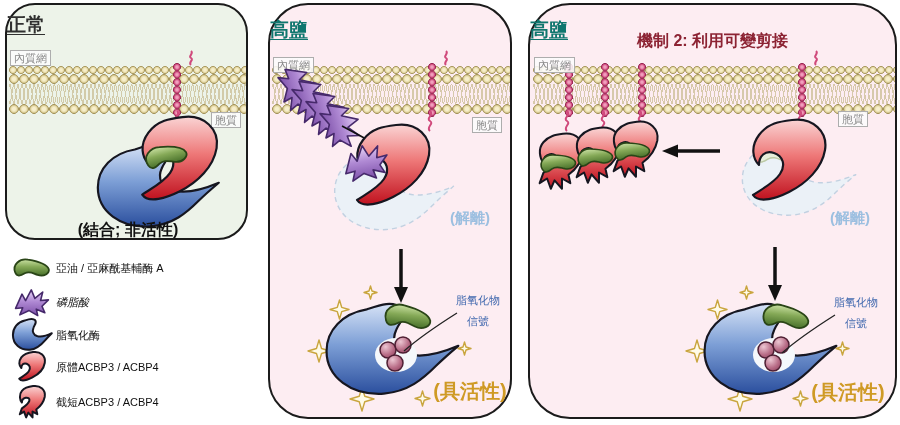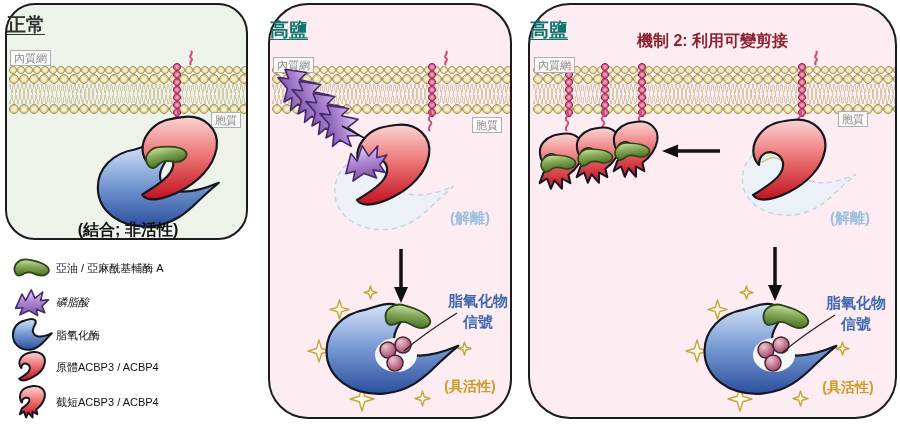--- a/index.html
+++ b/index.html
@@ -23,22 +23,22 @@
   .mem-heads.small{height:8px;background-image:radial-gradient(circle at 4px 4px,#f7efcd 1.2px,#e6daa6 2.6px,#a29157 3.7px,transparent 4px);
              background-size:8px 8px;}
   .mem-tails{height:20px;opacity:.7;background-image:
       repeating-linear-gradient(100deg,#c7bb8e 0 1px,transparent 1px 4px),
       repeating-linear-gradient(80deg,#c7bb8e 0 1px,transparent 1px 4px);}
   .tm{position:absolute;width:8px;height:54px;
       background-image:radial-gradient(circle at 4px 4px,#f0a0bd 1.2px,#d04a7c 2.8px,#8f1f4c 3.7px,transparent 4.1px);
       background-size:8px 7.6px;background-repeat:repeat-y;}
   .abs{position:absolute;}
   .dissoc-label{position:absolute;font-weight:bold;font-size:15px;color:#9cbfe0;text-align:right;}
-  .active-label{position:absolute;font-weight:bold;font-size:14px;color:#cf9a25;text-align:center;}
-  .signal-label{position:absolute;font-size:15px;line-height:21px;font-weight:bold;color:#4068ae;text-align:center;}
+  .active-label{position:absolute;font-weight:bold;font-size:20px;color:#cf9a25;text-align:center;}
+  .signal-label{position:absolute;font-size:11px;line-height:21px;font-weight:normal;color:#4068ae;text-align:center;}
   .caption{position:absolute;font-weight:bold;font-size:16px;color:#111;text-align:center;}
   .legend-row{position:absolute;display:flex;align-items:center;}
   .legend-icon{width:48px;display:flex;justify-content:center;align-items:center;flex:0 0 48px;}
   .legend-label{font-size:11px;color:#111;white-space:nowrap;}
   svg{display:block;overflow:visible;}
 </style>
 </head>
 <body>
 
 <div class="canvas">

